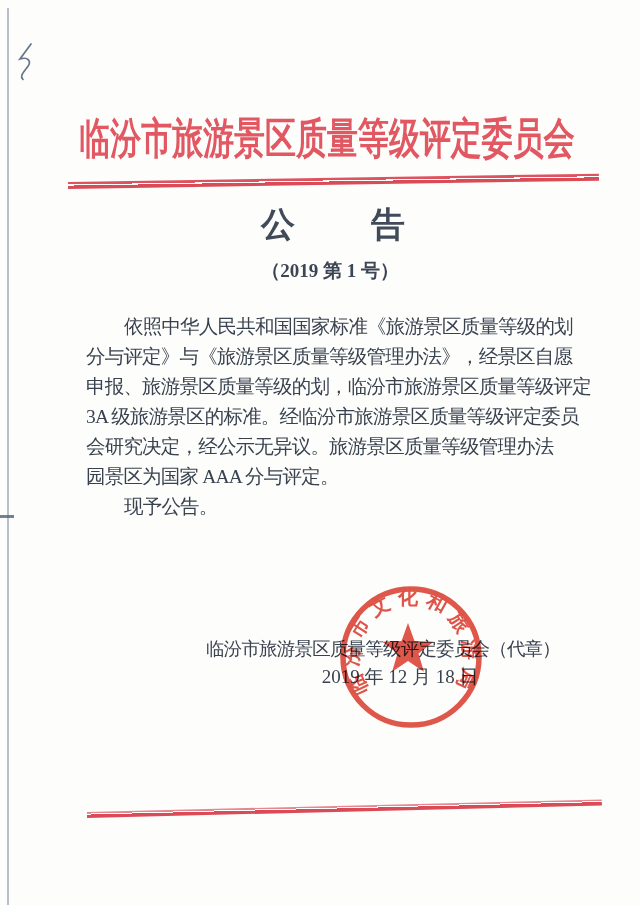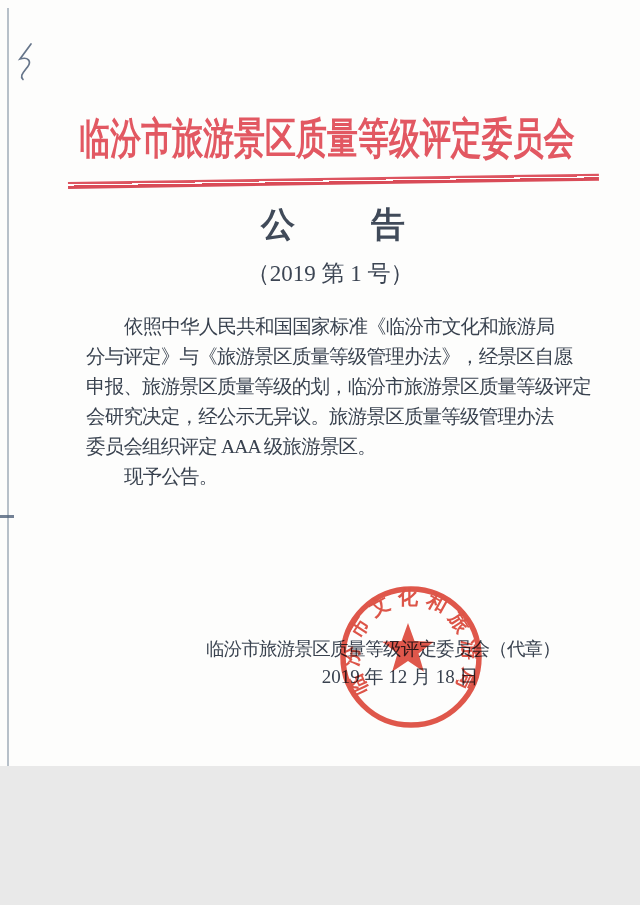--- a/index.html
+++ b/index.html
@@ -1,18 +1,18 @@
 <!DOCTYPE html>
 <html><head>
 <meta charset="utf-8">
 <style>
   html,body{margin:0;padding:0;background:#e9e9e9;}
   .page{
     position:relative;
-    width:640px;height:766px;
+    width:640px;height:905px;
     margin:0 auto;
     background:#fdfdfc;
     overflow:hidden;
     font-family:"Liberation Serif","DejaVu Serif",serif;
     color:#3c4553;
   }
   
   .scan-edge{
     position:absolute;left:7px;top:8px;bottom:0;width:1.5px;
     background:#b7c0c9;
@@ -51,22 +51,23 @@
   .doc-title{
     position:absolute;left:333px;top:206px;
     transform:translateX(-50%);
     display:flex;gap:76px;
     font-size:34px;font-weight:600;line-height:1.1;
     color:#404a59;
   }
   .doc-number{
     position:absolute;left:330px;top:258px;
     transform:translateX(-50%);
-    font-size:23px;white-space:nowrap;
+    font-size:19px;white-space:nowrap;
     color:#3c4553;
+    font-weight:bold;
   }
   
   .body{
     position:absolute;left:86px;top:312px;width:480px;
     font-size:19.5px;line-height:30px;
     letter-spacing:-0.8px;
     color:#39424f;
   }
   .bline{height:30px;white-space:nowrap;}
   .bline.indent{padding-left:38px;}
@@ -107,25 +108,26 @@
   <div class="issuer">临汾市旅游景区质量等级评定委员会</div>
   <div class="rule rule-top"></div>
 
   <div class="doc-title">
     <span>公</span>
     <span>告</span>
   </div>
   <div class="doc-number">（2019 第 1 号）</div>
 
   <div class="body">
-    <div class="bline indent">依照中华人民共和国国家标准《临汾市文化和旅游局</div>
+    <div class="bline indent">依照中华人民共和国国家标准《旅游景区质量等级的划</div>
     <div class="bline">分与评定》与《旅游景区质量等级管理办法》，经景区自愿</div>
     <div class="bline">申报、旅游景区质量等级的划，临汾市旅游景区质量等级评定</div>
+    <div class="bline">3A 级旅游景区的标准。经临汾市旅游景区质量等级评定委员</div>
     <div class="bline">会研究决定，经公示无异议。旅游景区质量等级管理办法</div>
-    <div class="bline">委员会组织评定 AAA 级旅游景区。</div>
+    <div class="bline">园景区为国家 AAA 分与评定。</div>
     <div class="bline indent">现予公告。</div>
   </div>
 
   <div class="signature">临汾市旅游景区质量等级评定委员会（代章）</div>
   <div class="date">2019 年 12 月 18 日</div>
 
   <svg class="seal" width="172" height="172" viewBox="0 0 172 172">
     <circle cx="86" cy="86" r="68" fill="none" stroke="#df4a3c" stroke-width="5.5"></circle>
     <polygon points="83,52 89.5,70.1 108.7,70.7 93.5,82.4 98.9,100.8 83,90 67.1,100.8 72.5,82.4 57.3,70.7 76.5,70.1" fill="#df4a3c"></polygon>
     <path id="sealArc" d="M 45.4 120.1 A 53 53 0 1 1 126.6 120.1" fill="none"></path>

